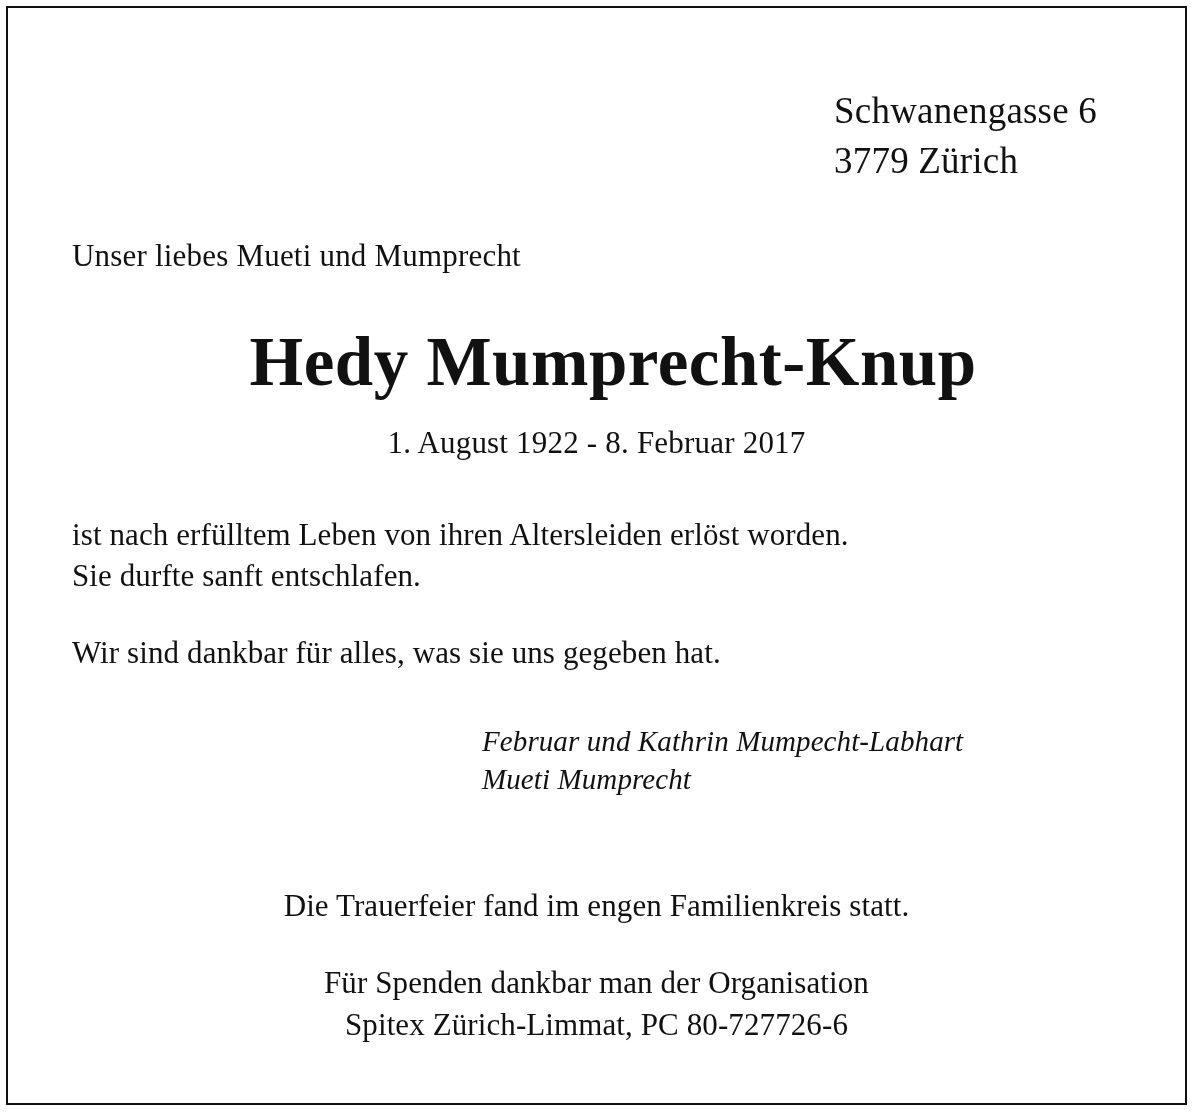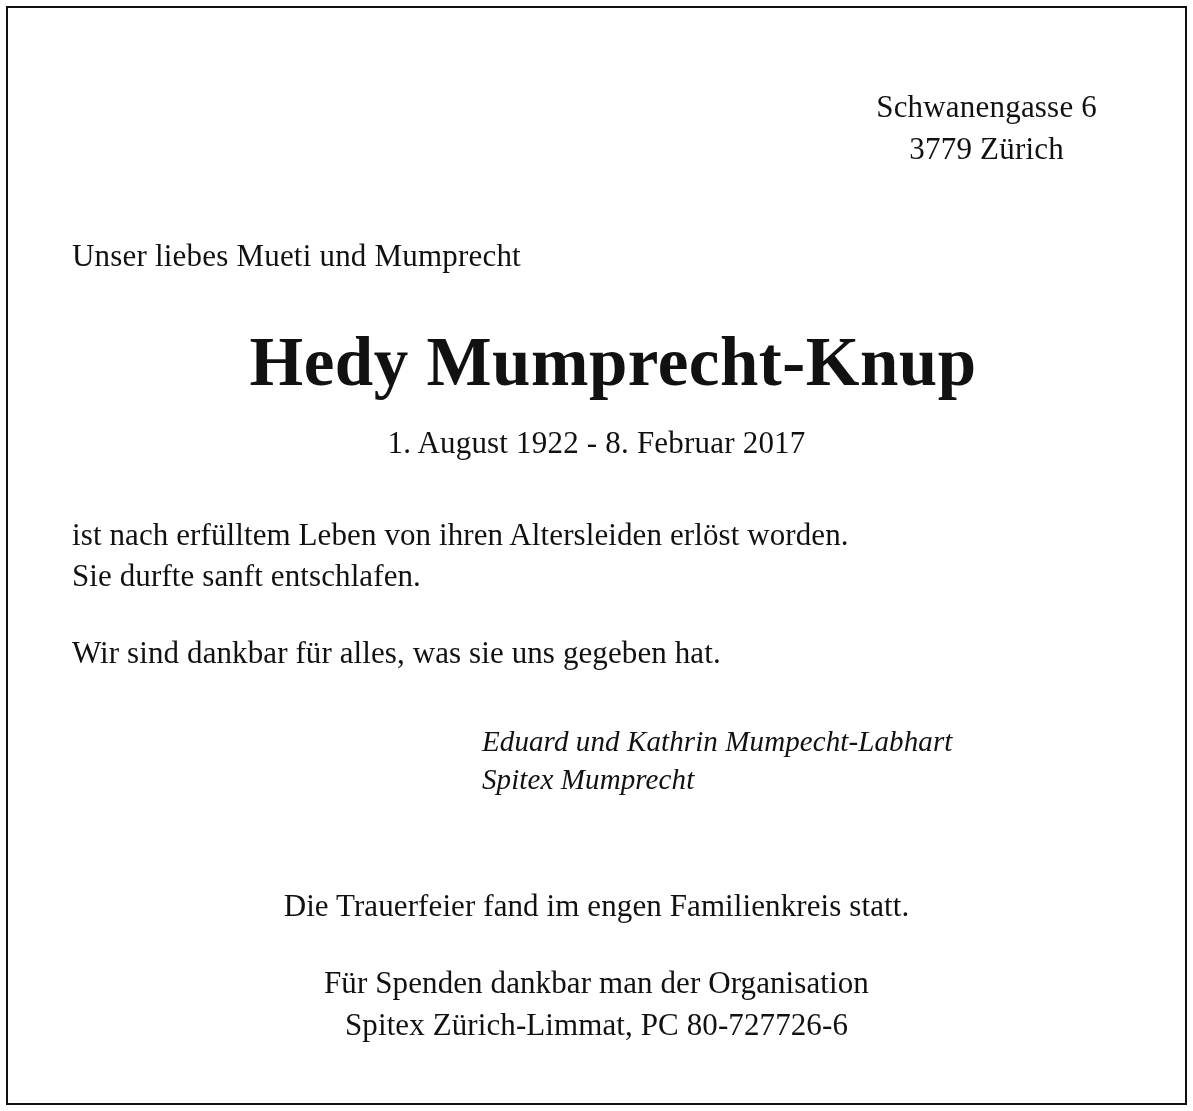--- a/index.html
+++ b/index.html
@@ -33,22 +33,22 @@
     top: 0;
     right: 0;
     bottom: 0;
     padding: 0;
   }
 
   .address {
     position: absolute;
     right: 88px;
     top: 78px;
-    text-align: center;
-    font-size: 31px;
+    text-align: left;
+    font-size: 37px;
     line-height: 1.35;
     letter-spacing: 0.2px;
   }
   .address div { white-space: nowrap; }
 
   .intro {
     position: absolute;
     left: 64px;
     top: 230px;
     font-size: 31px;
@@ -147,22 +147,22 @@
       <div class="dates">1. August 1922 - 8. Februar 2017</div>
 
       <div class="body1">
         <div>ist nach erfülltem Leben von ihren Altersleiden erlöst worden.</div>
         <div>Sie durfte sanft entschlafen.</div>
       </div>
 
       <div class="body2">Wir sind dankbar für alles, was sie uns gegeben hat.</div>
 
       <div class="survivors">
-        <div>Eduard und Kathrin Mumpecht-Labhart</div>
-        <div>Spitex Mumprecht</div>
+        <div>Februar und Kathrin Mumpecht-Labhart</div>
+        <div>Mueti Mumprecht</div>
       </div>
 
       <div class="ceremony">Die Trauerfeier fand im engen Familienkreis statt.</div>
 
       <div class="donations">
         <div>Für Spenden dankbar man der Organisation</div>
         <div>Spitex Zürich-Limmat, PC 80-727726-6</div>
       </div>
 
     </div>

